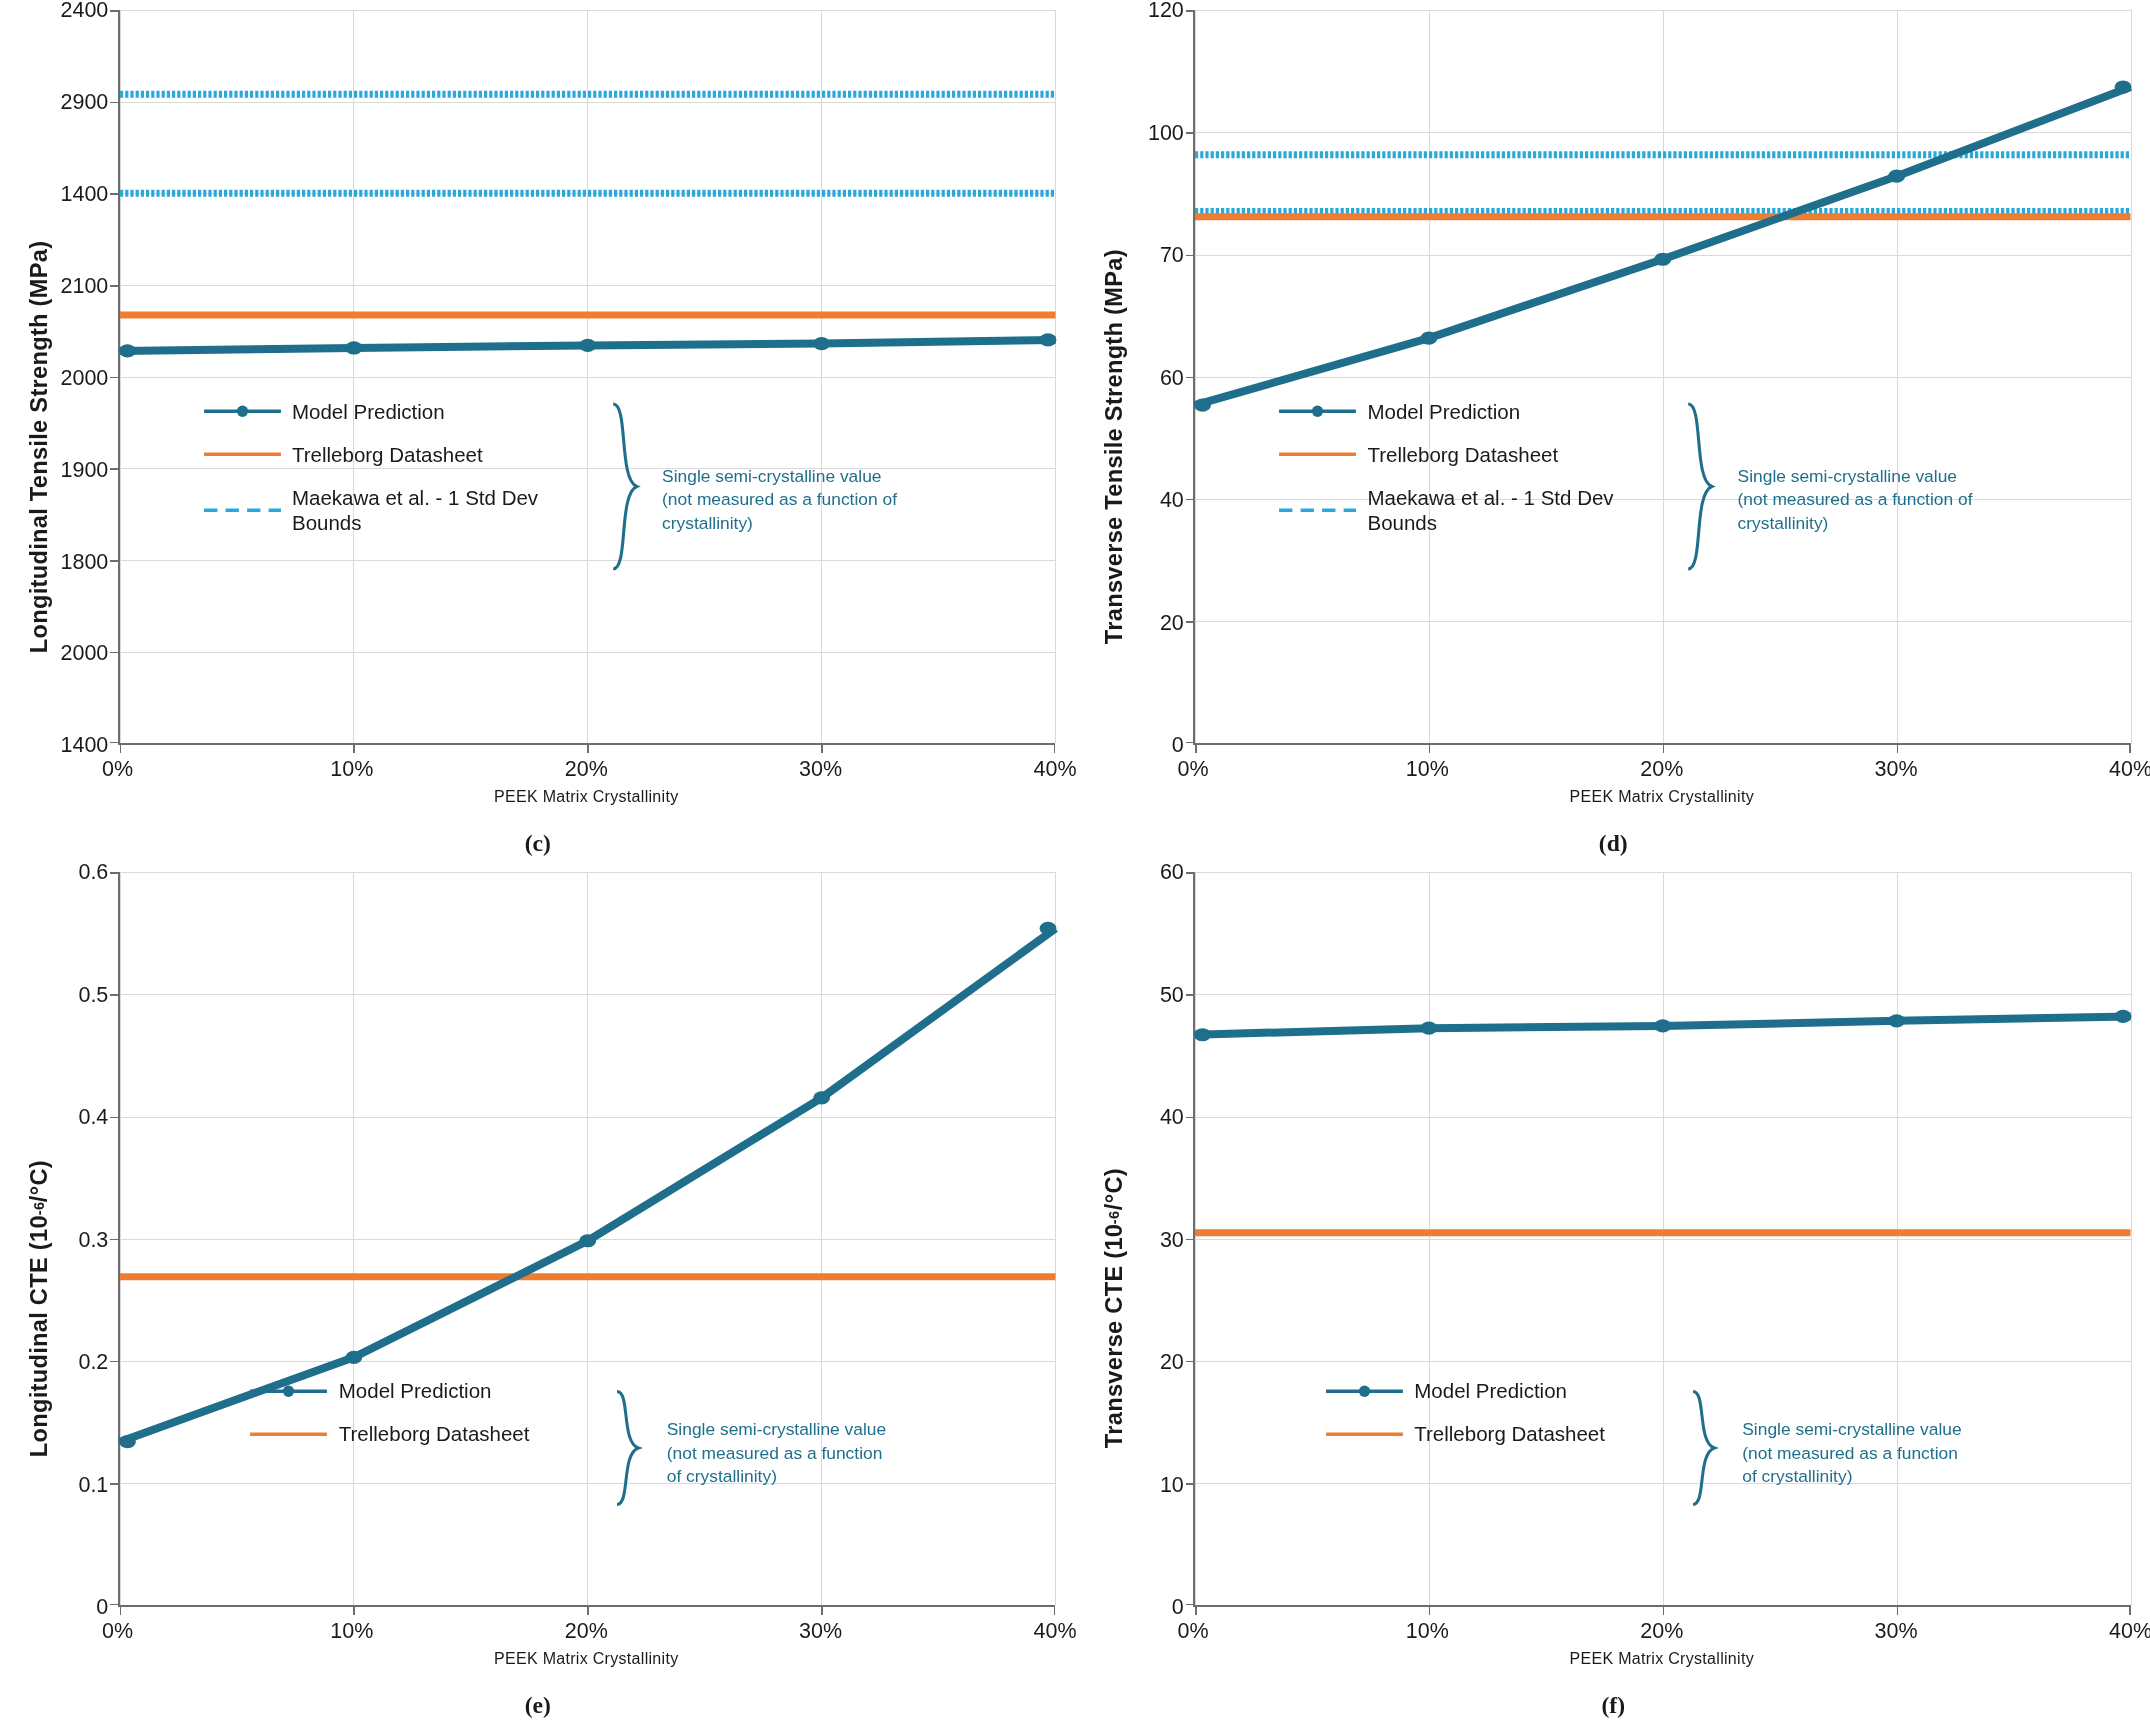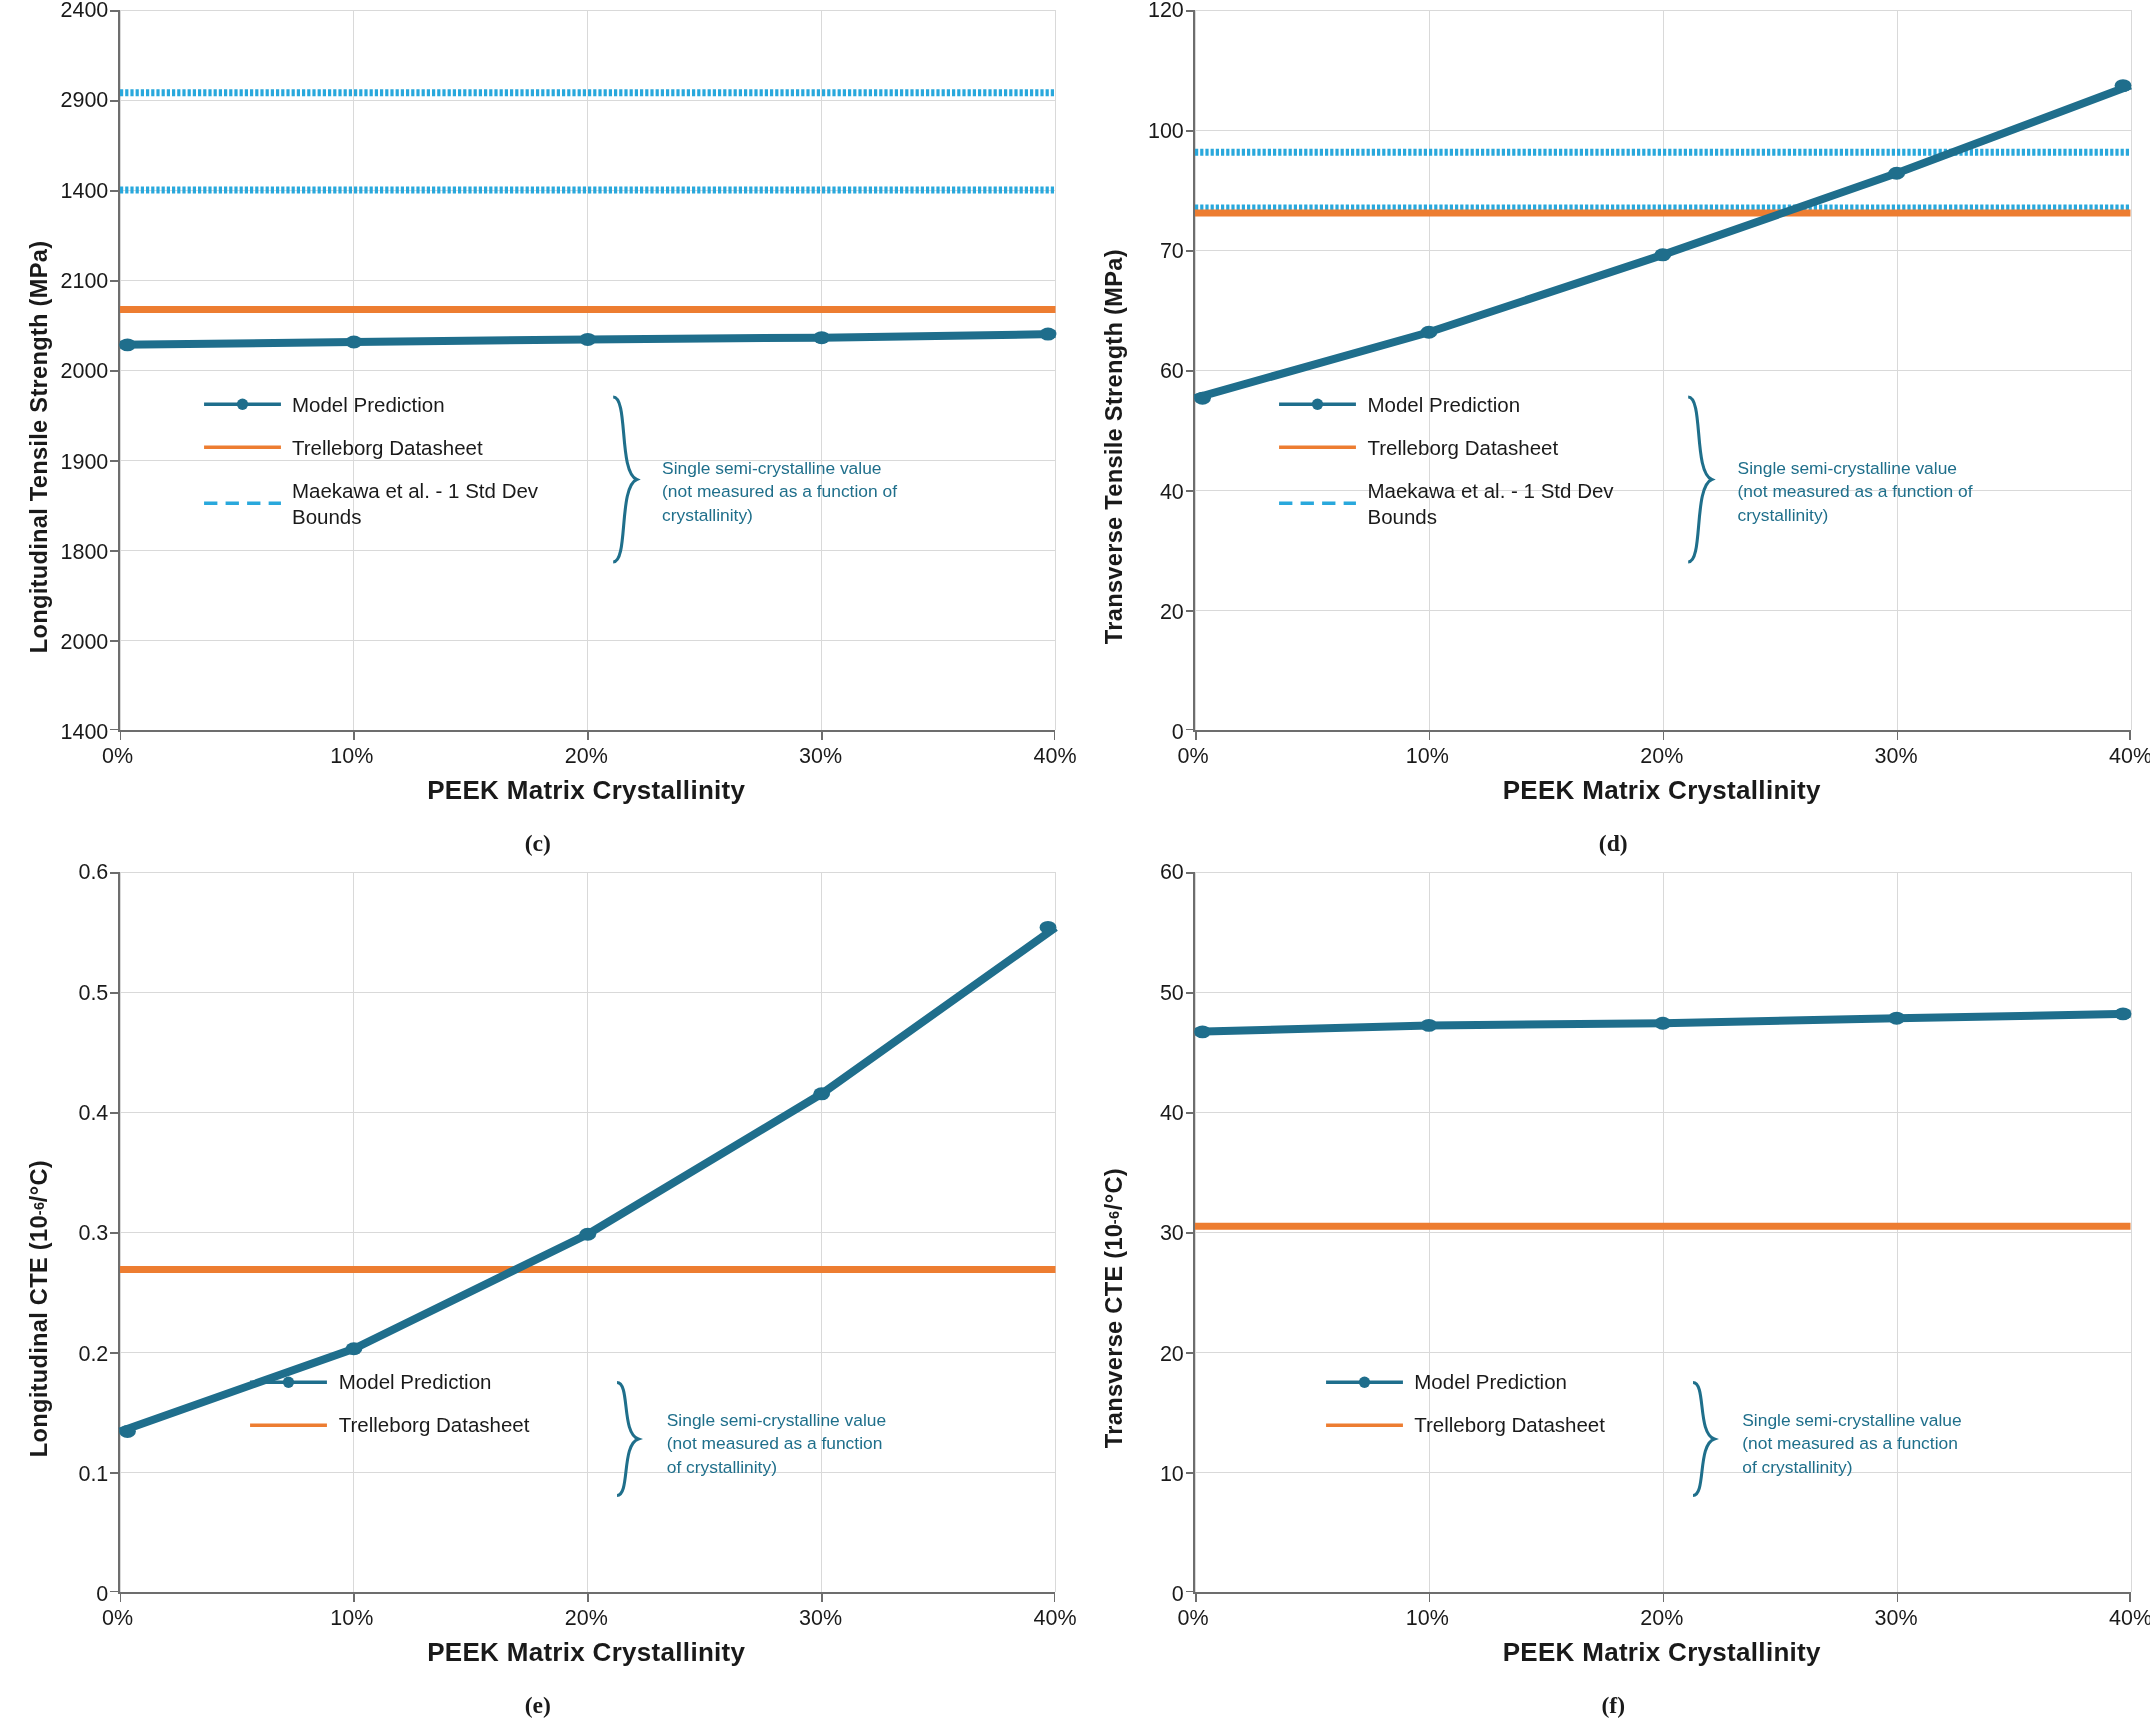--- a/index.html
+++ b/index.html
@@ -116,22 +116,22 @@
   }
   .x-tick-label {
     position: absolute;
     top: 11.3px;
     transform: translateX(-50%);
     font-size: 21.5px;
     white-space: nowrap;
   }
   .x-axis-title {
     text-align: center;
-    font-size: 26px;
-    font-weight: bold;
+    font-size: 16px;
+    font-weight: normal;
     margin-left: 61px;
     margin-top: 2px;
     letter-spacing: 0.3px;
   }
   .panel-label {
     text-align: center;
     font-size: 23.6px;
     font-weight: bold;
     margin-top: 23.6px;
     font-family: "Liberation Serif", serif;

